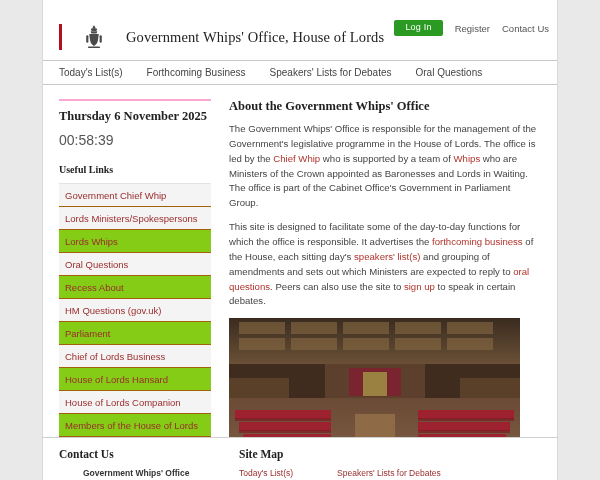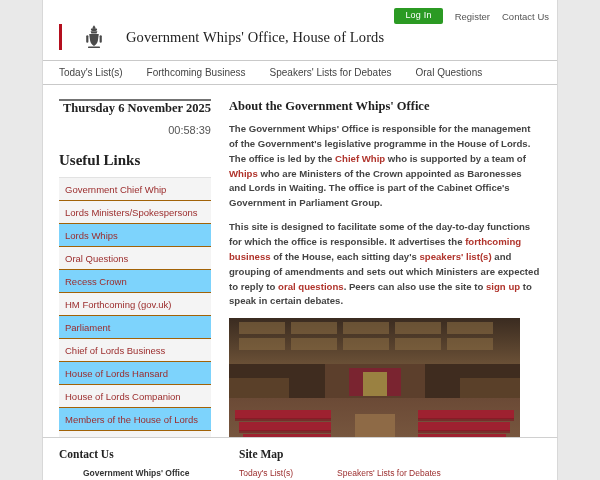--- a/index.html
+++ b/index.html
@@ -30,21 +30,21 @@
   }
 
   
   .topbar {
     height: 22px;
     position: relative;
   }
   .auth {
     position: absolute;
     right: 8px;
-    top: 8px;
+    top: 20px;
     display: flex;
     align-items: center;
     gap: 12px;
     font-size: 9.5px;
   }
   .btn-login {
     background: #2b9a23;
     color: #fff;
     padding: 3px 11px 4px 11px;
     border-radius: 2px;
@@ -110,72 +110,71 @@
   
   .content {
     display: flex;
     padding: 14px 16px 0 16px;
     gap: 18px;
   }
   .left { width: 152px; flex: 0 0 152px; }
   .right { flex: 1; }
 
   .date-block {
-    border-top: 2px solid #737373;
-    text-align: right;
+    border-top: 2px solid #f9a8d4;
+    padding-top: 8px;
   }
   .date-title {
     font-family: "Liberation Serif", serif;
     font-size: 12.5px;
     font-weight: bold;
     color: #222;
     margin-bottom: 8px;
   }
   .clock {
-    font-size: 11px;
+    font-size: 14px;
     color: #555;
     margin-bottom: 16px;
   }
   .useful-title {
     font-family: "Liberation Serif", serif;
-    font-size: 15px;
+    font-size: 10px;
     font-weight: bold;
     color: #222;
     margin: 0 0 8px 0;
   }
   ul.links {
     list-style: none;
     margin: 0; padding: 0;
     border-top: 1px solid #e2e2e2;
   }
   ul.links li {
     border-bottom: 1px solid #a16207;
     padding: 5px 6px 5px 6px;
     background: #f4f4f4;
   }
-  ul.links li.alt { background: #7dd3fc; }
+  ul.links li.alt { background: #84cc16; }
   ul.links li a {
     color: #9b2c2c;
     text-decoration: none;
     font-size: 9.5px;
   }
 
   .about-title {
     font-family: "Liberation Serif", serif;
     font-size: 12.5px;
     font-weight: bold;
     color: #222;
     margin: 0 0 8px 0;
   }
   .para {
     font-size: 9.6px;
     line-height: 1.55;
     color: #444;
     margin: 0 0 9px 0;
-    font-weight: bold;
   }
   .para a { color: #b0342c; text-decoration: none; }
 
   .photo {
     width: 291px;
     height: 186px;
     margin-top: 3px;
     background: #2a1a16;
     position: relative;
     overflow: hidden;
@@ -271,22 +270,22 @@
         <div class="date-block">
           <div class="date-title">Thursday 6 November 2025</div>
           <div class="clock">00:58:39</div>
         </div>
         <div class="useful-title">Useful Links</div>
         <ul class="links">
           <li><a href="#">Government Chief Whip</a></li>
           <li><a href="#">Lords Ministers/Spokespersons</a></li>
           <li class="alt"><a href="#">Lords Whips</a></li>
           <li><a href="#">Oral Questions</a></li>
-          <li class="alt"><a href="#">Recess Crown</a></li>
-          <li><a href="#">HM Forthcoming (gov.uk)</a></li>
+          <li class="alt"><a href="#">Recess About</a></li>
+          <li><a href="#">HM Questions (gov.uk)</a></li>
           <li class="alt"><a href="#">Parliament</a></li>
           <li><a href="#">Chief of Lords Business</a></li>
           <li class="alt"><a href="#">House of Lords Hansard</a></li>
           <li><a href="#">House of Lords Companion</a></li>
           <li class="alt"><a href="#">Members of the House of Lords</a></li>
           <li><a href="#">HousePapers app (Apple)</a></li>
           <li class="alt"><a href="#">HousePapers app (Android)</a></li>
 
         </ul>
       </div>

